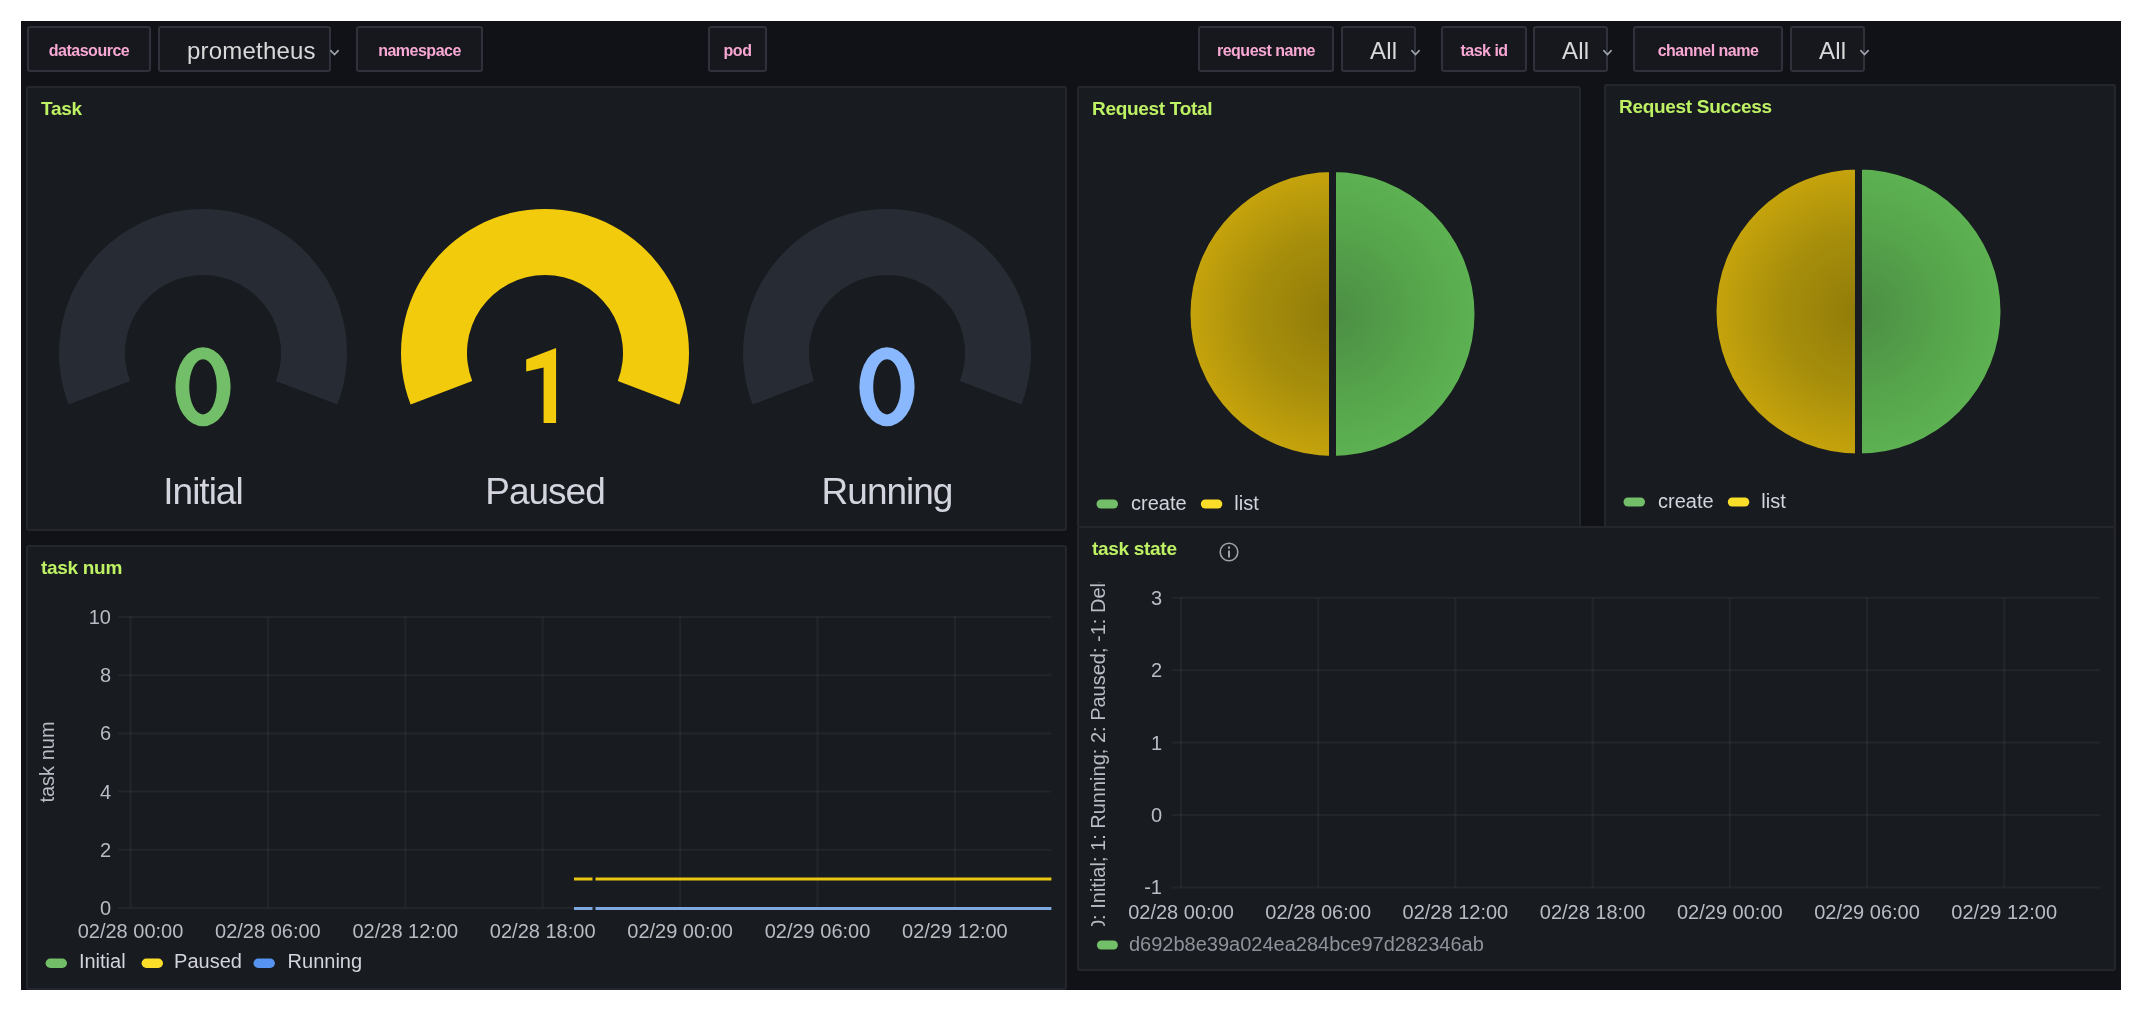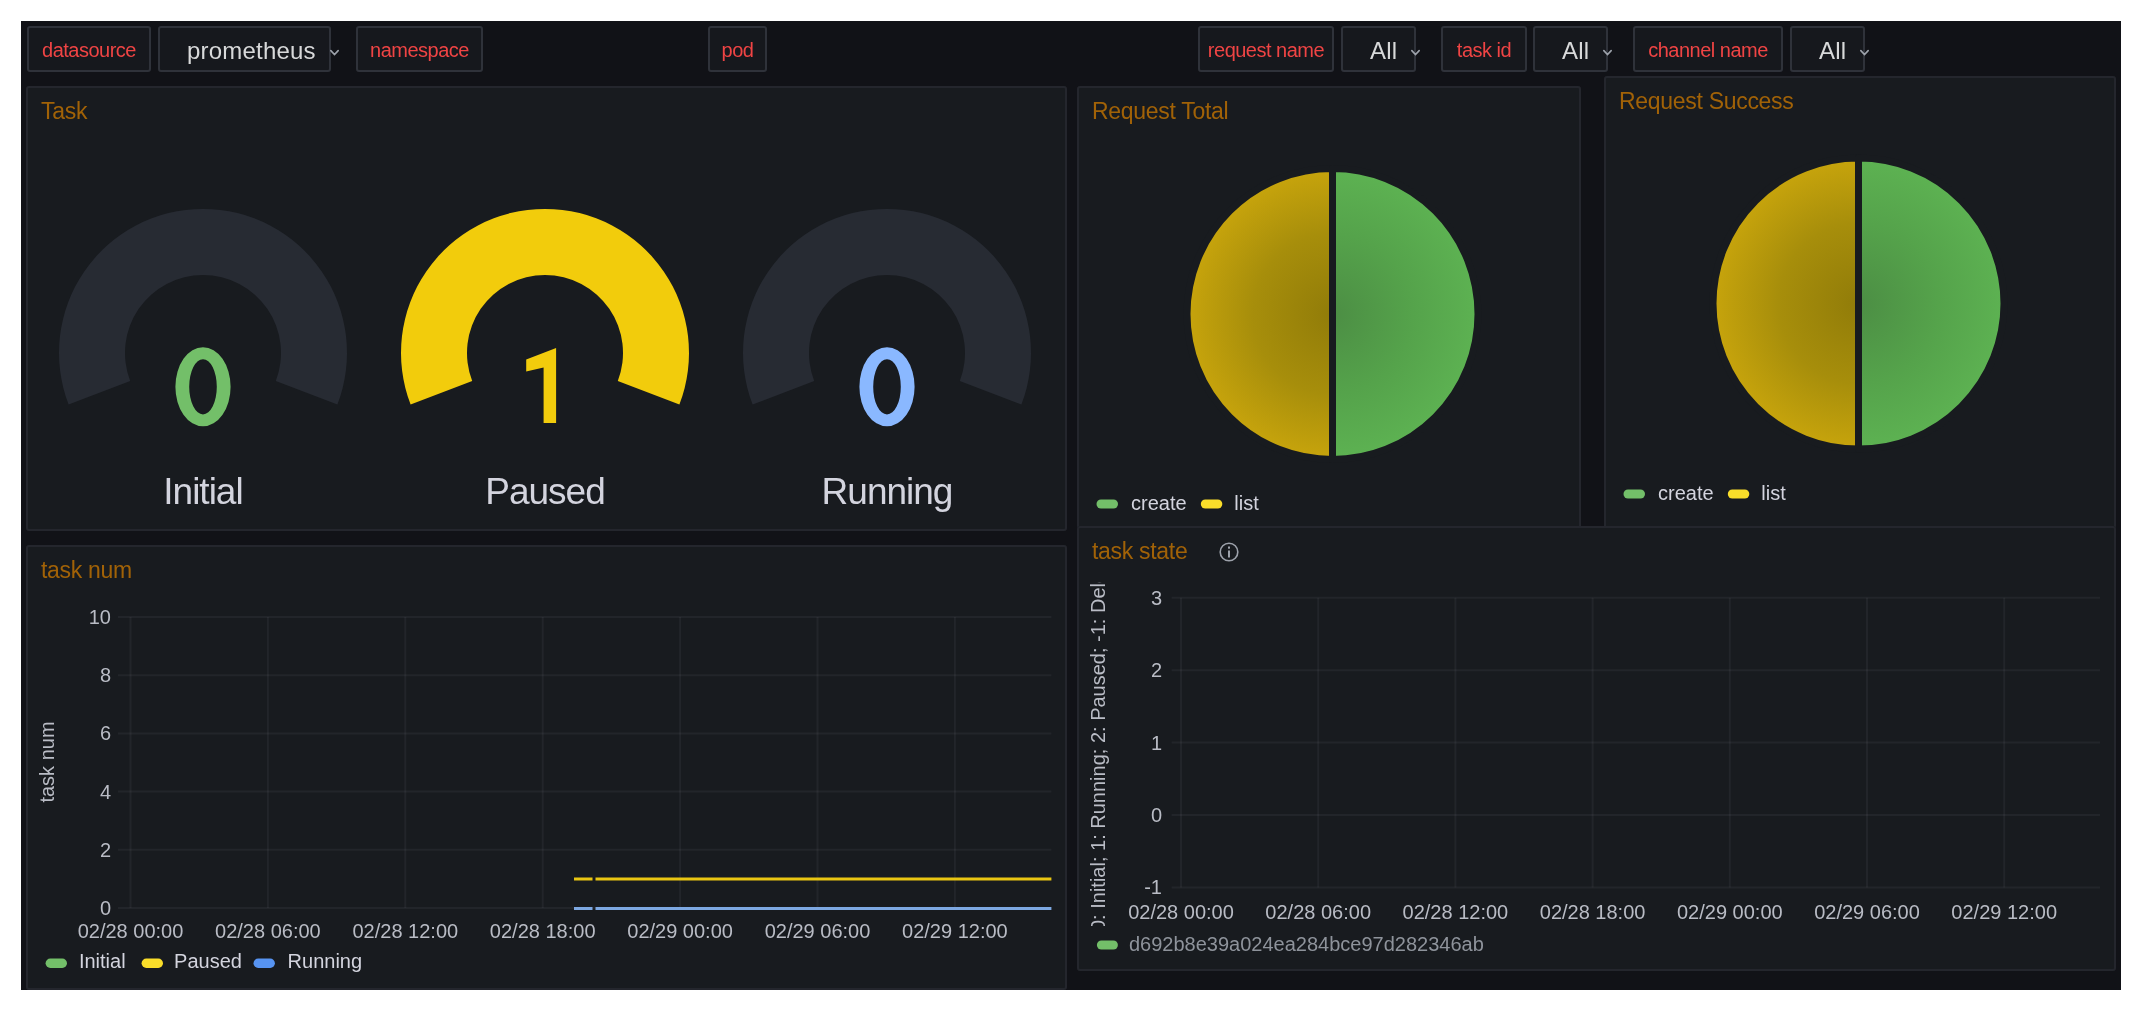--- a/index.html
+++ b/index.html
@@ -1,21 +1,21 @@
 <!DOCTYPE html>
 <html><head><meta charset="utf-8"><style>
 *{margin:0;padding:0;box-sizing:border-box}
 body{width:2142px;height:1011px;background:#ffffff;font-family:"Liberation Sans",sans-serif;position:relative;overflow:hidden}
 #dash{position:absolute;left:21px;top:21px;width:2100px;height:969px;background:#111217}
 .box{position:absolute;opacity:.999;top:5px;height:46px;background:#16181d;border:2px solid #2f323a;border-radius:3px;display:flex;align-items:center;justify-content:center;padding-top:3px}
-.lbl{color:#ef4444;font-size:20px;font-weight:400;letter-spacing:-0.5px}
+.lbl{color:#f9a8d4;font-size:16px;font-weight:700;letter-spacing:-0.5px}
 .val{color:#d8d9da;font-size:24px;letter-spacing:0.2px;justify-content:flex-start;padding-left:27px}
 .chev{margin-left:13px;margin-top:4px;width:11px;height:11px;flex:0 0 auto}
 .panel{position:absolute;opacity:.999;background:#181b1f;border-radius:3px;box-shadow:inset 0 0 0 2px #24262d}
-.ptitle{position:absolute;left:15px;top:12px;font-size:23px;font-weight:400;letter-spacing:-0.3px;color:#a16207}
+.ptitle{position:absolute;left:15px;top:12px;font-size:19px;font-weight:700;letter-spacing:-0.3px;color:#bef264}
 svg{position:absolute;left:0;top:0}
 svg text{font-family:"Liberation Sans",sans-serif}
 </style></head><body>
 <div id="dash">
 <div class="box lbl" style="left:6px;width:124px">datasource</div>
 <div class="box val" style="left:137px;width:173px">
       <span>prometheus</span>
       <svg class="chev" viewBox="0 0 12 12" style="position:static">
         <path d="M2 4 L6 8.2 L10 4" fill="none" stroke="#9da2ab" stroke-width="1.8" stroke-linecap="round"></path>
       </svg>
@@ -73,21 +73,21 @@
 </radialGradient>
         </defs>
         <path d="M255.5 82.5 A145.5 145.5 0 0 0 255.5 373.5 Z" fill="url(#gy1056)" stroke="#181b1f" stroke-width="7" stroke-linejoin="round"></path>
         <path d="M255.5 82.5 A145.5 145.5 0 0 1 255.5 373.5 Z" fill="url(#gg1056)" stroke="#181b1f" stroke-width="7" stroke-linejoin="round"></path>
         <rect x="19.5" y="413.5" width="21.5" height="9" rx="4.5" fill="#73bf69"></rect>
         <text x="54" y="424" font-size="20" fill="#d3d4de">create</text>
         <rect x="123.8" y="413.5" width="21.5" height="9" rx="4.5" fill="#fade2a"></rect>
         <text x="157.3" y="424" font-size="20" fill="#d3d4de">list</text>
       </svg>
     </div>
-<div class="panel" style="left:1583px;top:55px;width:512px;height:560px">
+<div class="panel" style="left:1583px;top:63px;width:512px;height:560px">
       <div class="ptitle">Request Success</div>
       <svg width="512" height="445" viewBox="0 0 512 445">
         <defs>
 <radialGradient id="gy1583" gradientUnits="userSpaceOnUse" cx="254.5" cy="227.6" r="145.5">
 <stop offset="0%" stop-color="#917c09"></stop>
             <stop offset="55%" stop-color="#a78e0b"></stop>
             <stop offset="100%" stop-color="#c7a40c"></stop>
 </radialGradient>
 <radialGradient id="gg1583" gradientUnits="userSpaceOnUse" cx="254.5" cy="227.6" r="145.5">
 <stop offset="0%" stop-color="#4c8e44"></stop>

